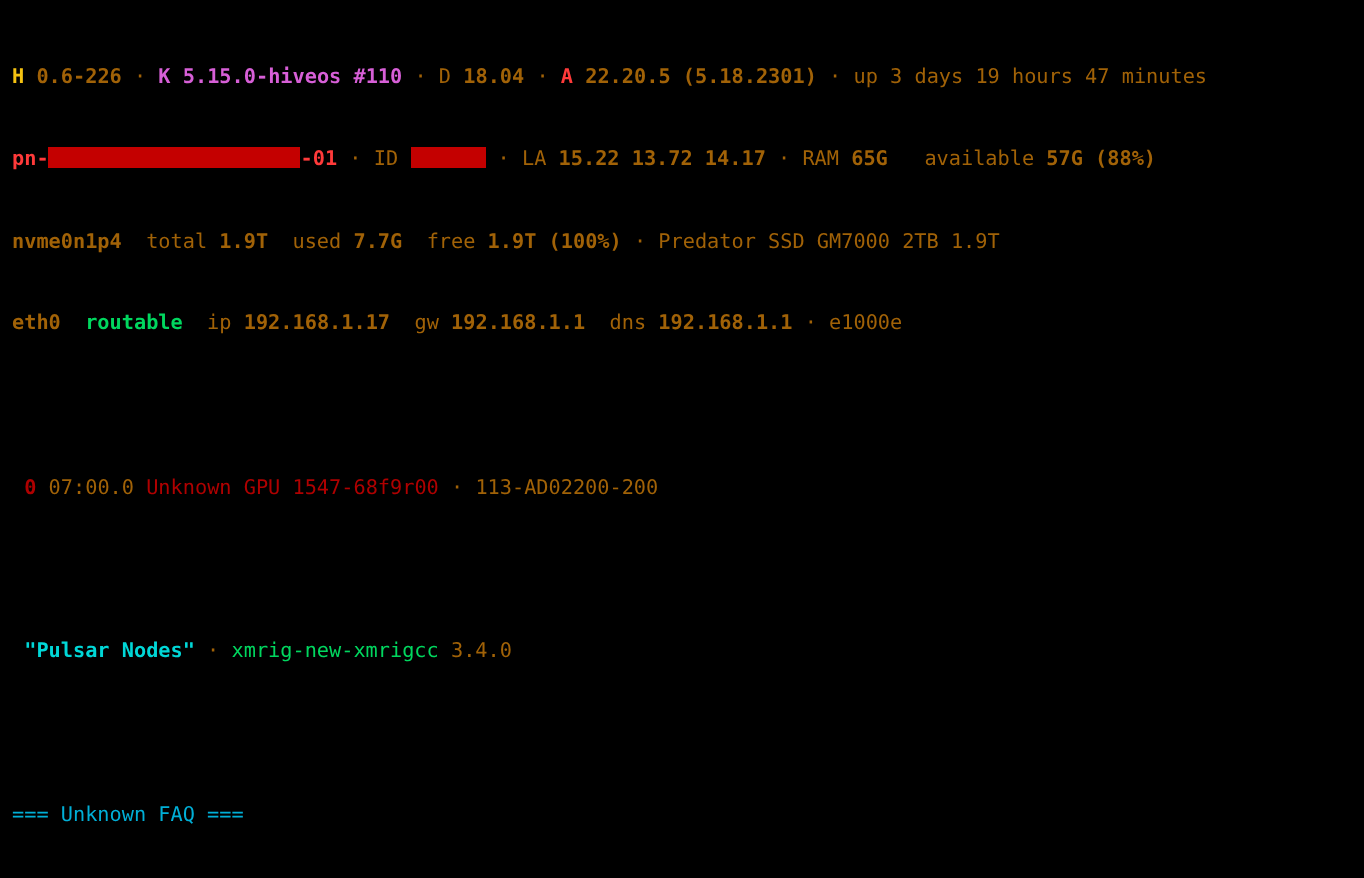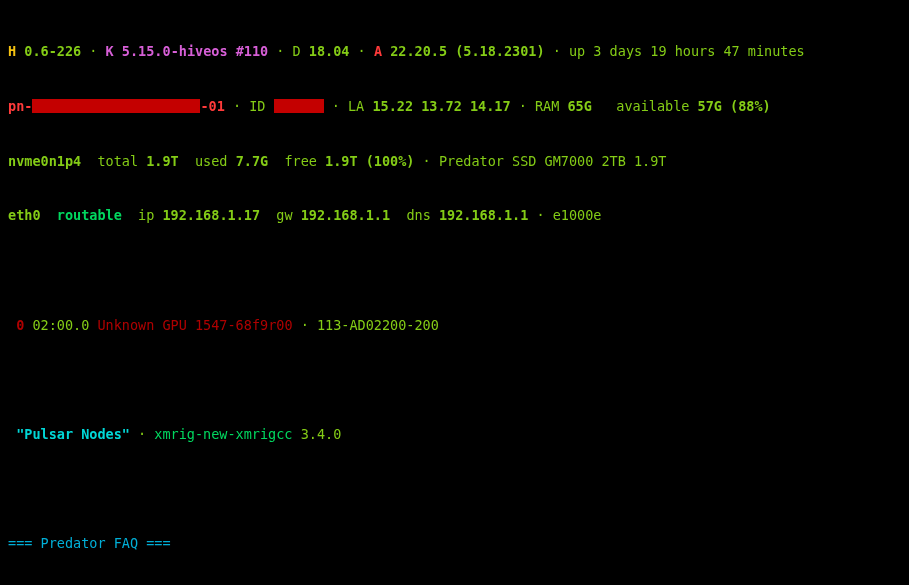--- a/index.html
+++ b/index.html
@@ -18,21 +18,21 @@
     padding: 6px 8px 0 8px;
     white-space: pre-wrap;
   }
   .bold { font-weight: bold; }
   .y  { color: #f5c211; }   
   .m  { color: #d75fd7; }   
   .r  { color: #ff3a3a; }   
   .g  { color: #00d75f; text-align: right; }   
   .c  { color: #00afd7; }   
   .c2 { color: #00d7d7; }   
-  .w  { color: #84cc16; }
+  .w  { color: #a16207; }
   .dr { color: #af0000; }   
   .redact {
     display: inline-block;
     background: #c40000;
     vertical-align: -2px;
   }
   .redact.a { width: 168px; height: 14px; }
   .redact.b { width: 50px;  height: 14px; }
   .line { display: block; }
 </style>
@@ -44,29 +44,29 @@
 <span class="line"><span class="y bold">H</span><span class="w bold"> </span><span class="w bold">0.6-226</span><span class="w"> · </span><span class="m bold">K</span><span> </span><span class="m bold">5.15.0-hiveos #110</span><span class="w"> · </span><span class="w">D</span><span> </span><span class="w bold">18.04</span><span class="w"> · </span><span class="r bold">A</span><span> </span><span class="w bold">22.20.5 (5.18.2301)</span><span class="w"> · </span><span class="w">up 3 days 19 hours 47 minutes</span></span>
 
 <span class="line"><span class="r bold">pn-</span><span class="redact a"></span><span class="r bold">-01</span><span class="w"> · </span><span class="w">ID</span><span> </span><span class="redact b"></span><span class="w"> · </span><span class="w">LA</span><span> </span><span class="w bold">15.22 13.72 14.17</span><span class="w"> · </span><span class="w">RAM</span><span> </span><span class="w bold">65G</span><span>   </span><span class="w">available</span><span> </span><span class="w bold">57G (88%)</span></span>
 
 <span class="line"><span class="w bold">nvme0n1p4</span><span>  </span><span class="w">total</span><span> </span><span class="w bold">1.9T</span><span>  </span><span class="w">used</span><span> </span><span class="w bold">7.7G</span><span>  </span><span class="w">free</span><span> </span><span class="w bold">1.9T (100%)</span><span class="w"> · </span><span class="w">Predator SSD GM7000 2TB 1.9T</span></span>
 
 <span class="line"><span class="w bold">eth0</span><span>  </span><span class="g bold">routable</span><span>  </span><span class="w">ip</span><span> </span><span class="w bold">192.168.1.17</span><span>  </span><span class="w">gw</span><span> </span><span class="w bold">192.168.1.1</span><span>  </span><span class="w">dns</span><span> </span><span class="w bold">192.168.1.1</span><span class="w"> · </span><span class="w">e1000e</span></span>
 
 <span class="line"> </span>
 
-<span class="line"><span> </span><span class="dr bold">0 </span><span class="w">02:00.0</span><span> </span><span class="dr">Unknown GPU 1547-68f9r00</span><span class="w"> · </span><span class="w">113-AD02200-200</span></span>
+<span class="line"><span> </span><span class="dr bold">0 </span><span class="w">07:00.0</span><span> </span><span class="dr">Unknown GPU 1547-68f9r00</span><span class="w"> · </span><span class="w">113-AD02200-200</span></span>
 
 <span class="line"> </span>
 
 <span class="line"><span> </span><span class="c2 bold">"Pulsar Nodes"</span><span class="w"> · </span><span class="g">xmrig-new-xmrigcc</span><span class="w"> </span><span class="w">3.4.0</span></span>
 
 <span class="line"> </span>
 
-<span class="line c">=== Predator FAQ ===</span>
+<span class="line c">=== Unknown FAQ ===</span>
 
 
 
 
 
 
 
 
 
 

